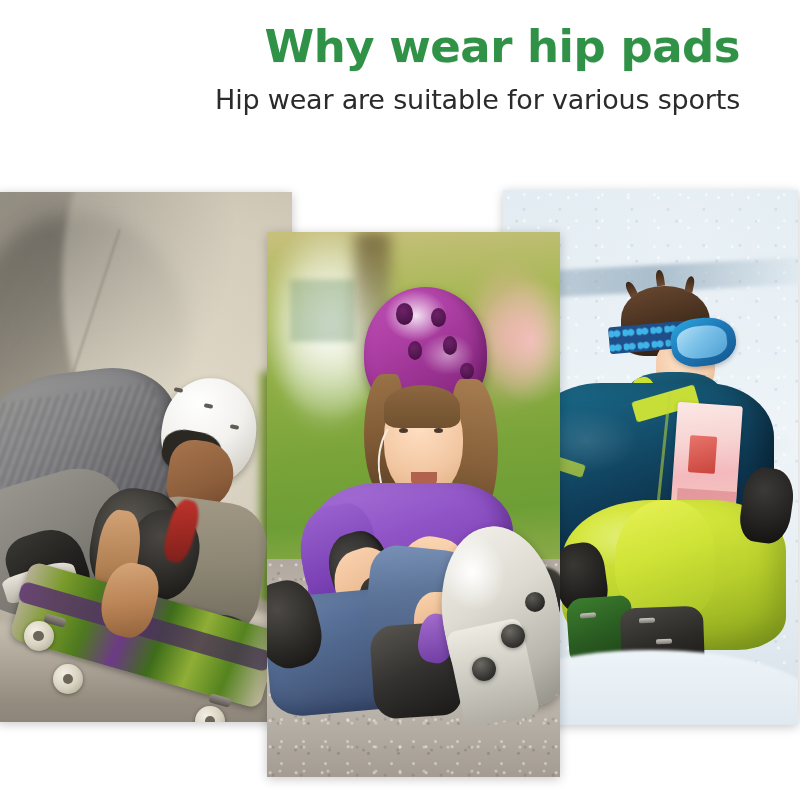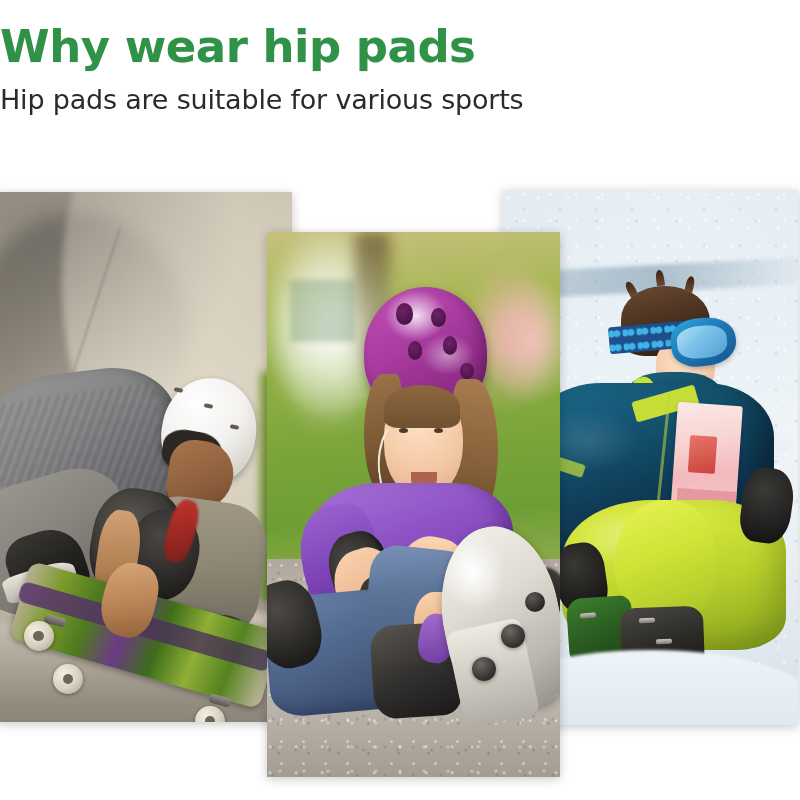--- a/index.html
+++ b/index.html
@@ -21,21 +21,21 @@
     background: #ffffff;
     overflow: hidden;
   }
 
   
   .header {
     position: absolute;
     left: 0;
     top: 0;
     width: 740px;
-    text-align: left;
+    text-align: right;
   }
   .headline {
     margin: 0;
     padding-top: 22px;
     font-size: 45px;
     line-height: 1.12;
     font-weight: bold;
     color: #2f9246;
     letter-spacing: -0.5px;
     font-family: "DejaVu Sans", "Liberation Sans", sans-serif;
@@ -638,21 +638,21 @@
   }
 </style>
 </head>
 <body>
 
 <div class="page">
 
   <div class="header">
     <h1 class="headline">Why wear hip pads</h1>
     <div class="subheads">
-      <p class="subhead">Hip pads are suitable for various sports</p>
+      <p class="subhead">Hip wear are suitable for various sports</p>
     </div>
   </div>
 
   <div class="collage">
 
     <div class="photo photo-left">
       <div class="inner">
         <div class="bowl"></div>
         <div class="bowl-band-a"></div>
         <div class="bowl-band-b"></div>

